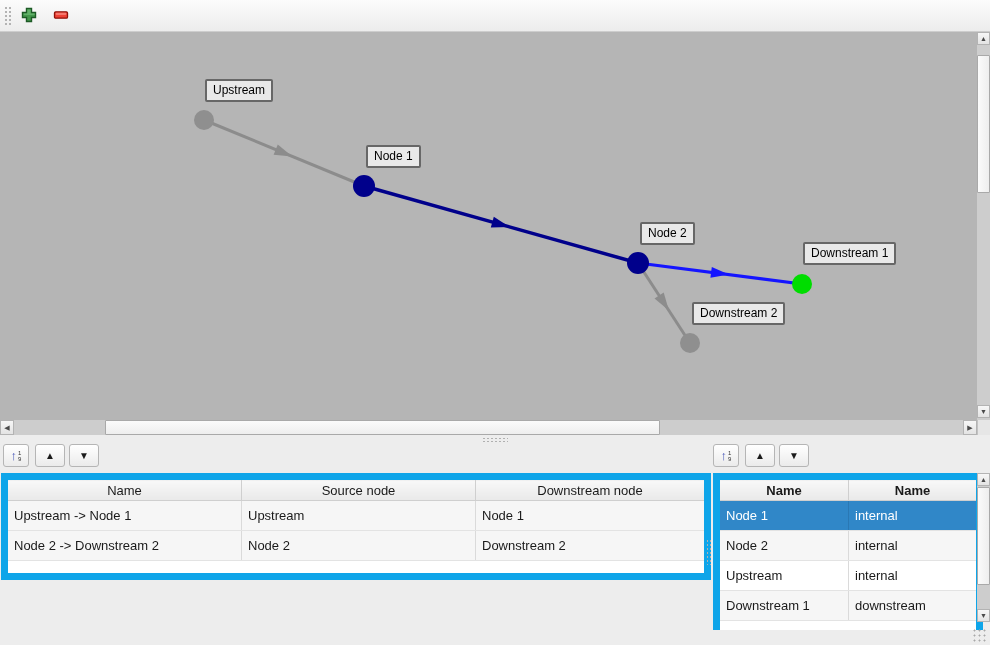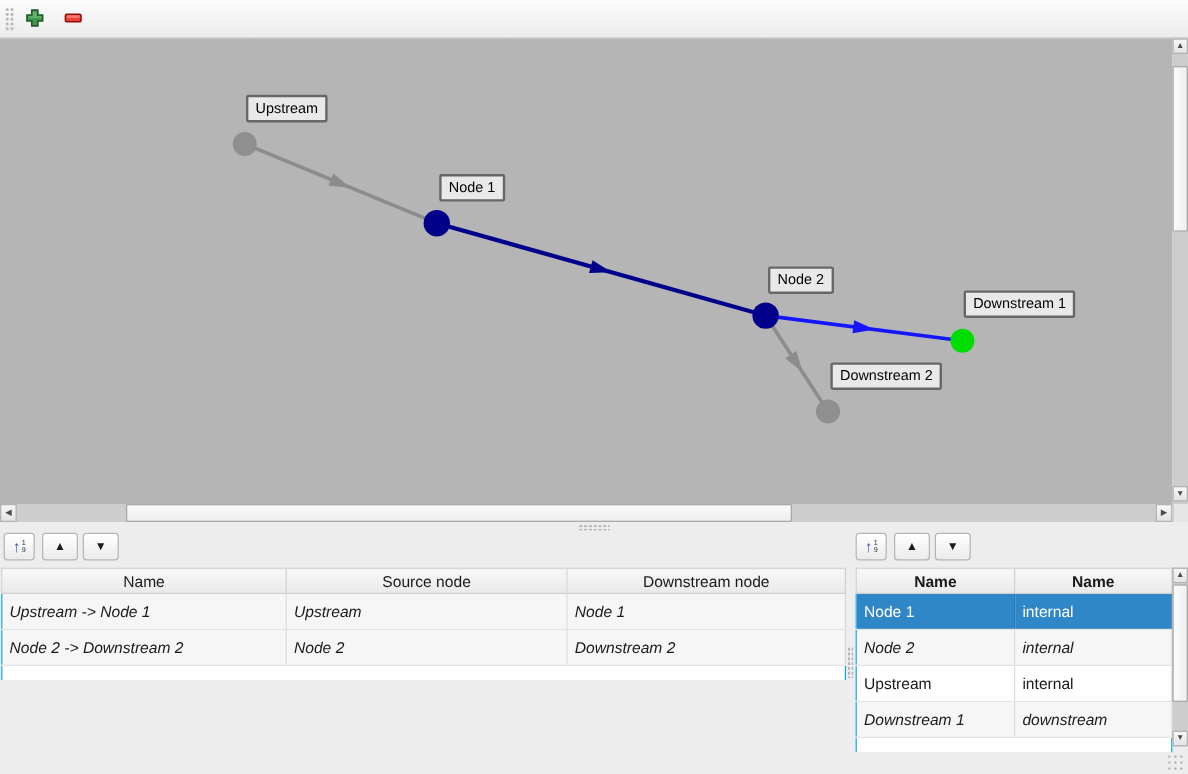--- a/index.html
+++ b/index.html
@@ -56,22 +56,22 @@
 
   
   .data-table{position:absolute;border-collapse:collapse;table-layout:fixed;background:#ffffff;
     font-size:13px;color:#1a1a1a;}
   .data-table th{height:20px;background:linear-gradient(#f8f8f8,#e9e9e9);
     border:1px solid #cfcfcf;font-size:13px;text-align:center;padding:0 4px;overflow:hidden;}
   #links-table th{font-weight:normal;}
   #nodes-table th{font-weight:bold;}
   .data-table td{height:29px;padding:0 6px;border-right:1px solid #dadada;
     border-bottom:1px solid #e3e3e3;overflow:hidden;white-space:nowrap;}
-  .data-table{border:1px solid #0ea5e9;}
-  .data-table tr.alt td{background:#f6f6f6;font-style:italic;}
+  .data-table{border:7px solid #0ea5e9;}
+  .data-table tr.alt td{background:#f6f6f6;}
   .data-table tr.selected td{background:var(--sel,#3087c8);color:#ffffff;border-right-color:#2a78b4;}
   .data-table td.filler{height:12px;border-right:none;}
   #links-table{left:1px;top:473px;width:703px;}
   #nodes-table{left:713px;top:473px;width:263px;}
   #nodes-vscroll{position:absolute;left:977px;top:473px;width:13px;height:149px;}
 
   
   #status-bar{position:absolute;left:0;top:630px;width:990px;height:15px;background:#ededed;}
   #resize-grip{position:absolute;right:3px;bottom:3px;width:16px;height:15px;
     background-image:radial-gradient(circle,#a8a8a8 0.9px,transparent 1.1px);

